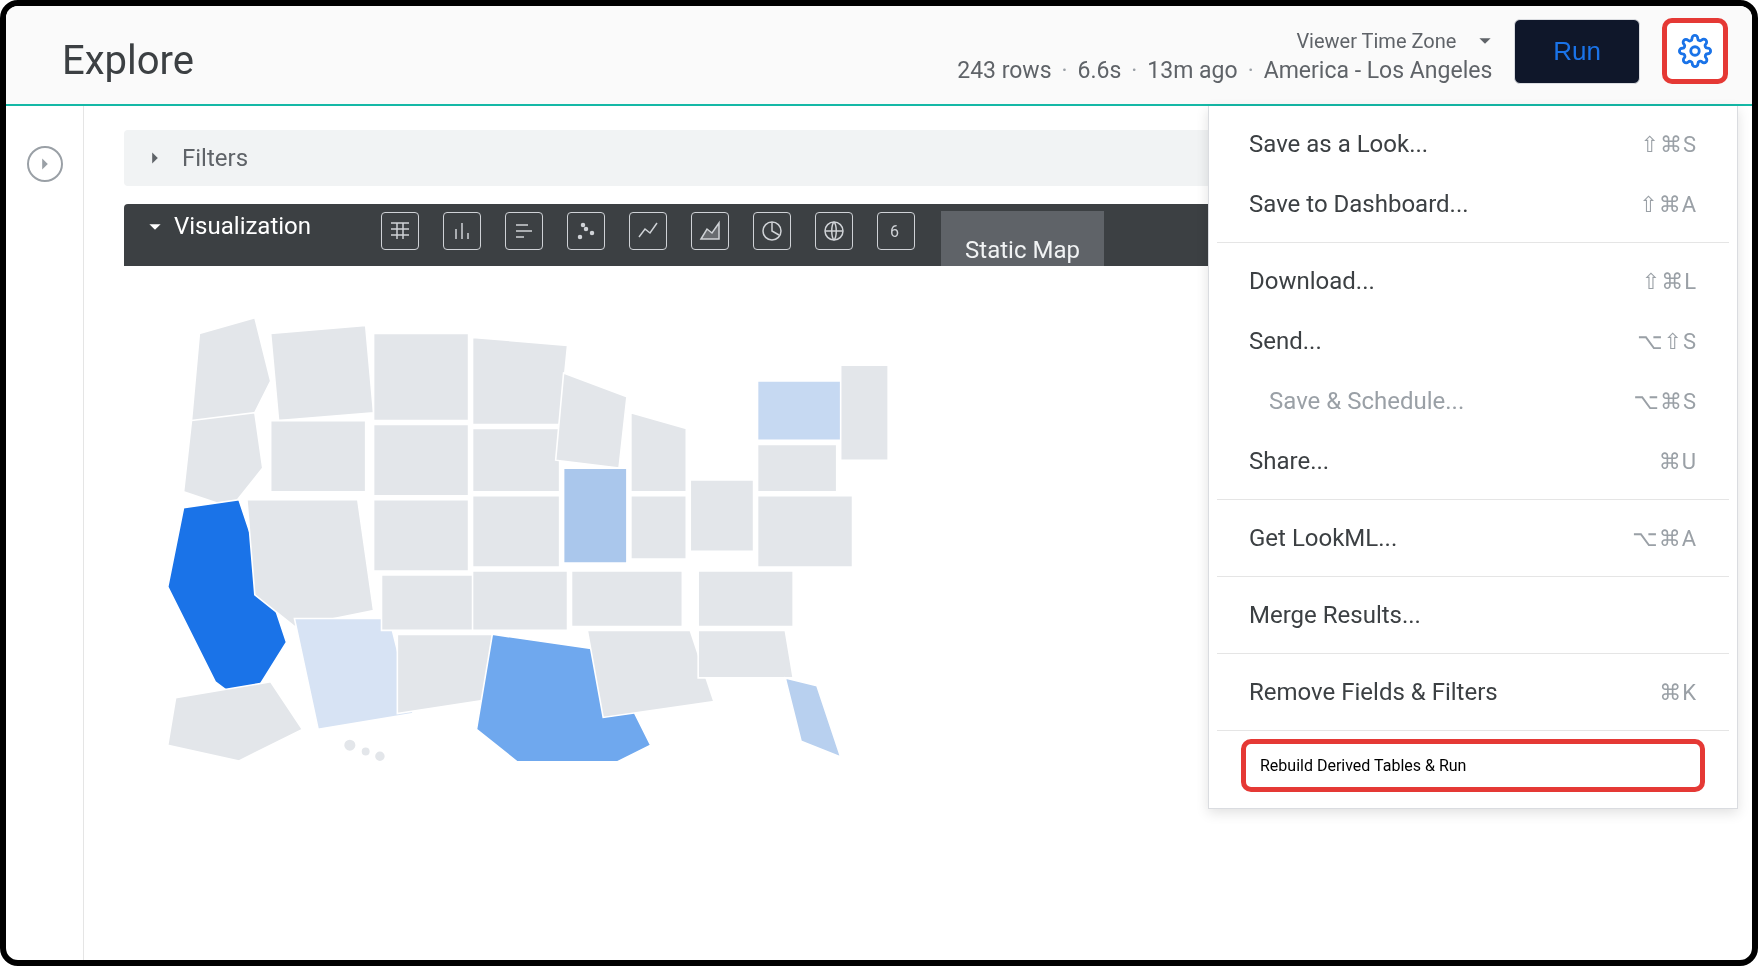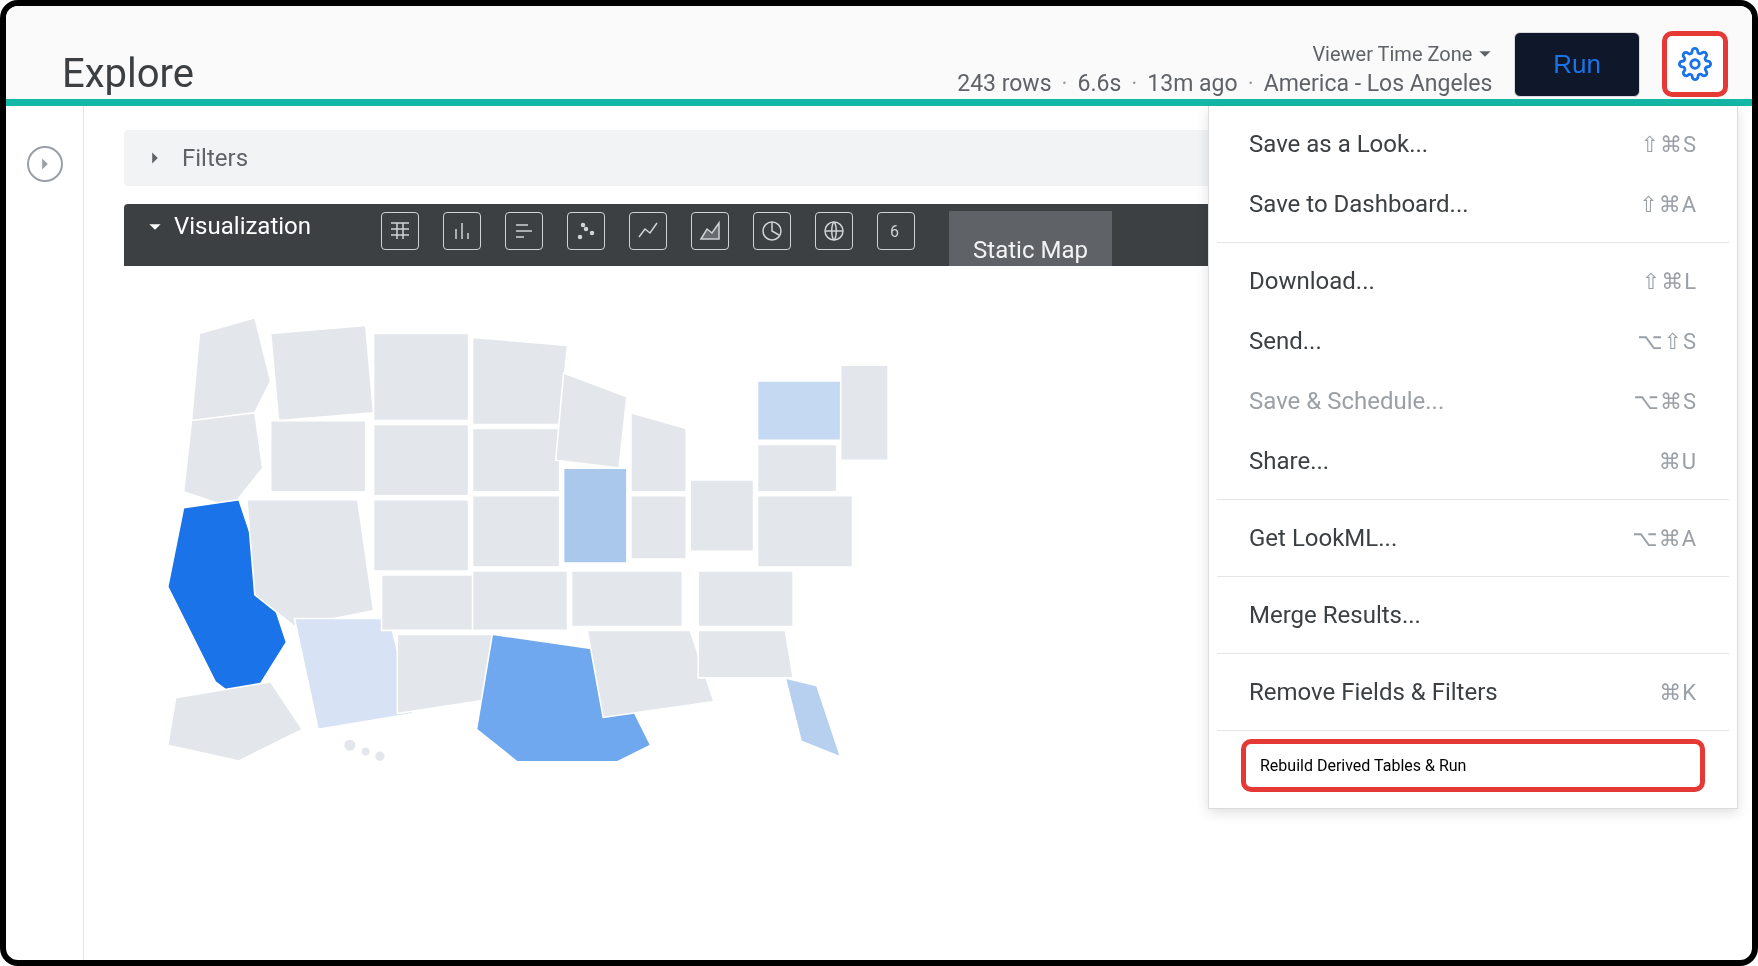--- a/index.html
+++ b/index.html
@@ -17,22 +17,22 @@
   width: 1758px;
   height: 966px;
   overflow: hidden;
   position: relative;
   background: #fff;
 }
 .header {
   display: flex;
   align-items: flex-end;
   justify-content: space-between;
-  padding: 18px 24px 2px 56px;
-  border-bottom: 7px solid #14b8a6;
+  padding: 18px 24px 20px 56px;
+  border-bottom: 2px solid #14b8a6;
   background: #fafafa;
   height: 100px;
 }
 .title {
   font-size: 40px;
   font-weight: 400;
   color: #3c4043;
   font-family: "Google Sans", Roboto, sans-serif;
 }
 .header-right {
@@ -42,21 +42,21 @@
 }
 .meta-stack {
   display: flex;
   flex-direction: column;
   align-items: flex-end;
   gap: 4px;
 }
 .tz-row {
   display: flex;
   align-items: center;
-  gap: 6px;
+  gap: 22px;
   color: #5f6368;
   font-size: 20px;
   cursor: pointer;
 }
 .tz-row svg { width: 14px; height: 14px; fill: #5f6368; }
 .stats-row {
   color: #5f6368;
   font-size: 23px;
   display: flex;
   align-items: baseline;
@@ -142,21 +142,21 @@
   width: 58px; height: 44px;
   display: flex; align-items: center; justify-content: center;
   border-radius: 4px;
   cursor: pointer;
 }
 .viz-icon svg { stroke: #cfd2d6; fill: none; stroke-width: 1.5; }
 .viz-icon.box { border: 1.5px solid #cfd2d6; width: 38px; height: 38px; margin: 0 10px; }
 .viz-text {
   background: #5f6368;
   height: 78px;
-  margin: -1px -24px -1px 12px;
+  margin: -1px -24px -1px 4px;
   padding: 0 24px;
   display: flex;
   align-items: center;
   font-size: 24px;
   color: #f1f3f4;
 }
 .map-area {
   background: #fff;
   padding: 20px 0 0 20px;
   position: relative;
@@ -177,21 +177,21 @@
 }
 .menu-item {
   display: flex;
   justify-content: space-between;
   align-items: center;
   padding: 16px 32px;
   font-size: 24px;
   color: #3c4043;
   cursor: pointer;
 }
-.menu-item.disabled { color: #9aa0a6; cursor: default; }
+.menu-item.disabled { color: #9aa0a6; cursor: default; margin-left: 20px; }
 .menu-item .shortcut { color: #9aa0a6; font-size: 22px; letter-spacing: 1px; }
 .menu-sep { height: 1px; background: #e5e5e5; margin: 8px 0; }
 .menu-highlight {
   border: 5px solid #e53935;
   border-radius: 10px;
   margin: 4px 24px 8px;
   padding: 12px 14px;
 }
 </style>
 </head>

